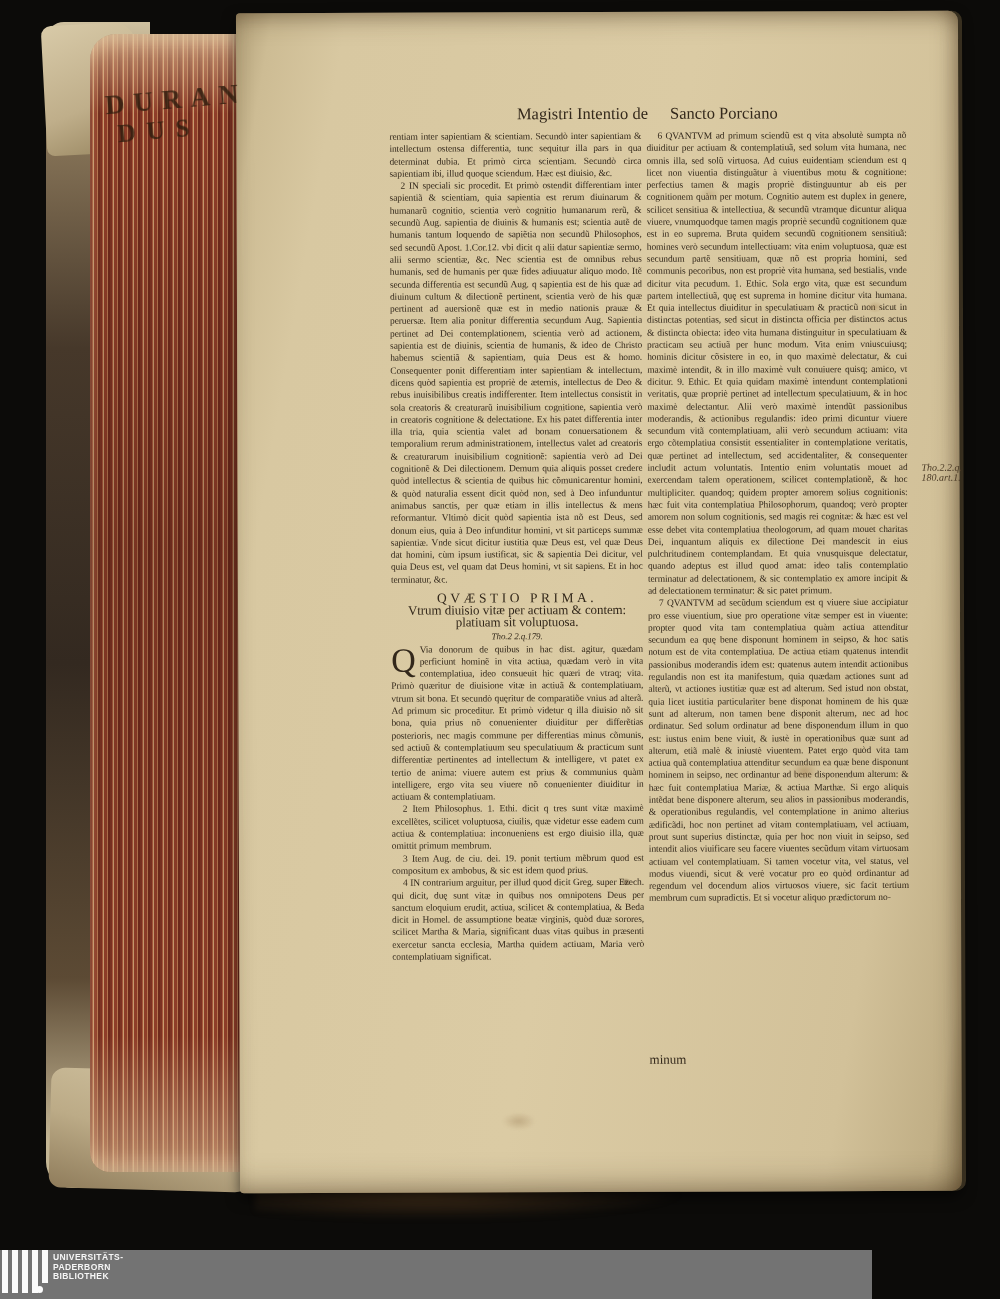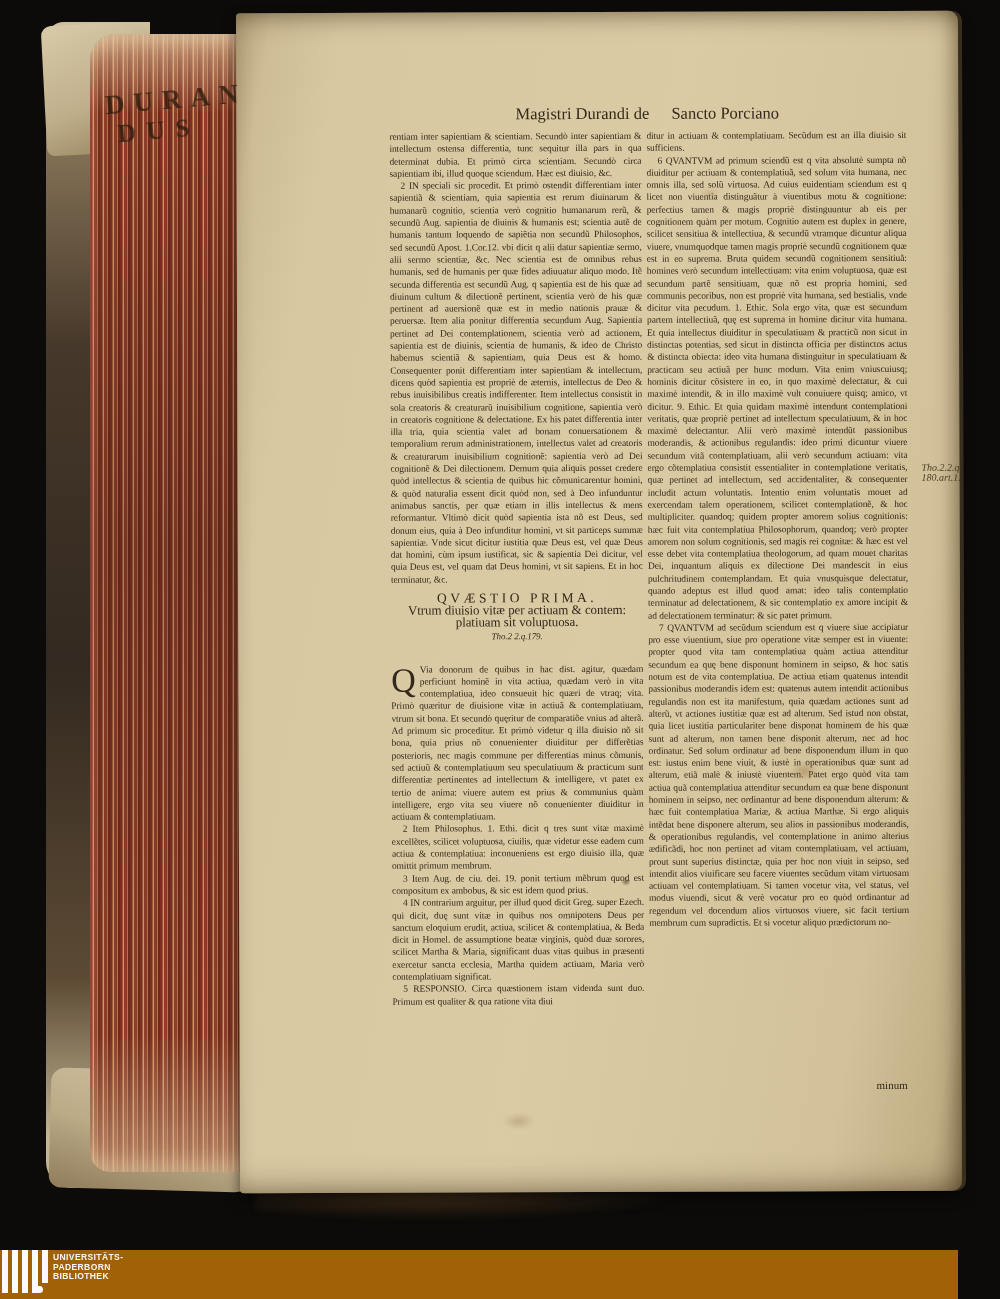--- a/index.html
+++ b/index.html
@@ -41,40 +41,40 @@
   
   .running-title{position:absolute;left:150px;top:92px;width:522px;display:flex;justify-content:center;gap:22px;
     font-size:16.5px;color:#33281b;white-space:nowrap;}
   .col{position:absolute;top:118px;height:940px;overflow:hidden;
     font-size:9.5px;line-height:12.3px;text-align:justify;color:#33281b;
     letter-spacing:-0.1px;word-spacing:0.2px;}
   .col-left{left:153px;width:252px;}
   .col-right{left:410px;width:260px;}
   .para{margin:0;}
   .para.ind{text-indent:11px;}
-  .qheading{margin:7px 0 20px;text-align:center;color:#33281b;}
+  .qheading{margin:7px 0 0;text-align:center;color:#33281b;}
   .qtitle{font-size:13.5px;letter-spacing:3.5px;}
   .qsub{font-size:13px;line-height:12px;}
   .qref{font-size:9px;font-style:italic;margin-top:2px;}
   .dcap{float:left;font-size:34px;line-height:29px;padding:2px 4px 0 0;}
   .marginal-note{position:absolute;left:684px;top:452px;width:38px;
     font-size:10px;line-height:9.5px;font-style:italic;color:#4a3a26;}
-  .catchword{position:absolute;left:410px;top:1068px;width:258px;text-align:right;
-    font-size:11px;color:#33281b;}
+  .catchword{position:absolute;left:410px;top:1040px;width:258px;text-align:left;
+    font-size:13px;color:#33281b;}
 
   
   .stain{position:absolute;border-radius:50%;}
   .s1{left:382px;top:866px;width:10px;height:8px;background:radial-gradient(rgba(60,40,20,.55),rgba(60,40,20,0) 70%);}
   .s2{left:552px;top:750px;width:28px;height:20px;background:radial-gradient(rgba(140,100,50,.4),rgba(140,100,50,0) 70%);filter:blur(1px);}
   .s3{left:630px;top:290px;width:16px;height:12px;background:radial-gradient(rgba(150,110,60,.32),rgba(150,110,60,0) 70%);}
   .s4{left:262px;top:1100px;width:34px;height:18px;background:radial-gradient(rgba(130,95,55,.28),rgba(130,95,55,0) 70%);filter:blur(1px);}
   .s5{left:462px;top:176px;width:22px;height:12px;background:radial-gradient(rgba(135,100,55,.22),rgba(135,100,55,0) 70%);}
 
   
-  .banner{position:absolute;left:0;top:1250px;width:958px;height:49px;background:#a16207;z-index:40;}
+  .banner{position:absolute;left:0;top:1250px;width:872px;height:49px;background:#737373;z-index:40;}
   .bars{position:absolute;left:2px;top:0;display:flex;gap:4px;}
   .bar{width:6px;height:43px;background:#fbfbfb;}
   .bar.short{height:33px;}
   .dot{position:absolute;left:36px;top:36px;width:7px;height:7px;border-radius:50%;background:#fbfbfb;}
   .wm-text{position:absolute;left:53px;top:3px;
     font-family:"Liberation Sans","DejaVu Sans",sans-serif;font-weight:bold;
     font-size:8.5px;line-height:9.5px;letter-spacing:0.4px;color:#f6f6f6;}
 </style>
 </head>
 <body>
@@ -87,42 +87,40 @@
   <div class="parchment-bottom"></div>
 
   <div class="inscription">
     <div class="l1">DURAN</div>
     <div class="l2">DUS</div>
   </div>
 
   <div class="page">
 
     <div class="running-title">
-      <span>Magistri Durandi de</span>
+      <span>Magistri Intentio de</span>
       <span>Sancto Porciano</span>
     </div>
 
     <div class="col col-left">
       <p class="para">rentiam inter sapientiam &amp; scientiam. Secundò inter sapientiam &amp; intellectum ostensa differentia, tunc sequitur illa pars in qua determinat dubia. Et primò circa scientiam. Secundò circa sapientiam ibi, illud quoque sciendum. Hæc est diuisio, &amp;c.</p>
       <p class="para ind">2 IN speciali sic procedit. Et primò ostendit differentiam inter sapientiã &amp; scientiam, quia sapientia est rerum diuinarum &amp; humanarũ cognitio, scientia verò cognitio humanarum rerũ, &amp; secundũ Aug. sapientia de diuinis &amp; humanis est; scientia autẽ de humanis tantum loquendo de sapiẽtia non secundũ Philosophos, sed secundũ Apost. 1.Cor.12. vbi dicit q alii datur sapientiæ sermo, alii sermo scientiæ, &amp;c. Nec scientia est de omnibus rebus humanis, sed de humanis per quæ fides adiuuatur aliquo modo. Itẽ secunda differentia est secundũ Aug. q sapientia est de his quæ ad diuinum cultum &amp; dilectionẽ pertinent, scientia verò de his quæ pertinent ad auersionẽ quæ est in medio nationis prauæ &amp; peruersæ. Item alia ponitur differentia secundum Aug. Sapientia pertinet ad Dei contemplationem, scientia verò ad actionem, sapientia est de diuinis, scientia de humanis, &amp; ideo de Christo habemus scientiã &amp; sapientiam, quia Deus est &amp; homo. Consequenter ponit differentiam inter sapientiam &amp; intellectum, dicens quòd sapientia est propriè de æternis, intellectus de Deo &amp; rebus inuisibilibus creatis indifferenter. Item intellectus consistit in sola creatoris &amp; creaturarũ inuisibilium cognitione, sapientia verò in creatoris cognitione &amp; delectatione. Ex his patet differentia inter illa tria, quia scientia valet ad bonam conuersationem &amp; temporalium rerum administrationem, intellectus valet ad creatoris &amp; creaturarum inuisibilium cognitionẽ: sapientia verò ad Dei cognitionẽ &amp; Dei dilectionem. Demum quia aliquis posset credere quòd intellectus &amp; scientia de quibus hic cõmunicarentur homini, &amp; quòd naturalia essent dicit quòd non, sed à Deo infunduntur animabus sanctis, per quæ etiam in illis intellectus &amp; mens reformantur. Vltimò dicit quòd sapientia ista nõ est Deus, sed donum eius, quia à Deo infunditur homini, vt sit particeps summæ sapientiæ. Vnde sicut dicitur iustitia quæ Deus est, vel quæ Deus dat homini, cùm ipsum iustificat, sic &amp; sapientia Dei dicitur, vel quia Deus est, vel quam dat Deus homini, vt sit sapiens. Et in hoc terminatur, &amp;c.</p>
       <div class="qheading">
         <div class="qtitle">QVÆSTIO PRIMA.</div>
         <div class="qsub">Vtrum diuisio vitæ per actiuam &amp; contem:</div>
         <div class="qsub">platiuam sit voluptuosa.</div>
         <div class="qref">Tho.2 2.q.179.</div>
       </div>
       <p class="para"><span class="dcap">Q</span><span>Via donorum de quibus in hac dist. agitur, quædam perficiunt hominẽ in vita actiua, quædam verò in vita contemplatiua, ideo consueuit hic quæri de vtraq; vita. Primò quæritur de diuisione vitæ in actiuã &amp; contemplatiuam, vtrum sit bona. Et secundò quęritur de comparatiõe vnius ad alterã. Ad primum sic proceditur. Et primò videtur q illa diuisio nõ sit bona, quia prius nõ conuenienter diuiditur per differẽtias posterioris, nec magis commune per differentias minus cõmunis, sed actiuũ &amp; contemplatiuum seu speculatiuum &amp; practicum sunt differentiæ pertinentes ad intellectum &amp; intelligere, vt patet ex tertio de anima: viuere autem est prius &amp; communius quàm intelligere, ergo vita seu viuere nõ conuenienter diuiditur in actiuam &amp; contemplatiuam.</span></p>
       <p class="para ind">2 Item Philosophus. 1. Ethi. dicit q tres sunt vitæ maximè excellẽtes, scilicet voluptuosa, ciuilis, quæ videtur esse eadem cum actiua &amp; contemplatiua: inconueniens est ergo diuisio illa, quæ omittit primum membrum.</p>
       <p class="para ind">3 Item Aug. de ciu. dei. 19. ponit tertium mẽbrum quod est compositum ex ambobus, &amp; sic est idem quod prius.</p>
       <p class="para ind">4 IN contrarium arguitur, per illud quod dicit Greg. super Ezech. qui dicit, duę sunt vitæ in quibus nos omnipotens Deus per sanctum eloquium erudit, actiua, scilicet &amp; contemplatiua, &amp; Beda dicit in Homel. de assumptione beatæ virginis, quòd duæ sorores, scilicet Martha &amp; Maria, significant duas vitas quibus in præsenti exercetur sancta ecclesia, Martha quidem actiuam, Maria verò contemplatiuam significat.</p>
-      <p class="para ind">5 RESPONSIO. Circa quæstionem istam videnda sunt duo. Primum est qualiter &amp; qua ratione vita diui</p>
     </div>
 
     <div class="col col-right">
-      <p class="para">ditur in actiuam &amp; contemplatiuam. Secũdum est an illa diuisio sit sufficiens.</p>
       <p class="para ind">6 QVANTVM ad primum sciendũ est q vita absolutè sumpta nõ diuiditur per actiuam &amp; contemplatiuã, sed solum vita humana, nec omnis illa, sed solũ virtuosa. Ad cuius euidentiam sciendum est q licet non viuentia distinguãtur à viuentibus motu &amp; cognitione: perfectius tamen &amp; magis propriè distinguuntur ab eis per cognitionem quàm per motum. Cognitio autem est duplex in genere, scilicet sensitiua &amp; intellectiua, &amp; secundũ vtramque dicuntur aliqua viuere, vnumquodque tamen magis propriè secundũ cognitionem quæ est in eo suprema. Bruta quidem secundũ cognitionem sensitiuã: homines verò secundum intellectiuam: vita enim voluptuosa, quæ est secundum partẽ sensitiuam, quæ nõ est propria homini, sed communis pecoribus, non est propriè vita humana, sed bestialis, vnde dicitur vita pecudum. 1. Ethic. Sola ergo vita, quæ est secundum partem intellectiuã, quę est suprema in homine dicitur vita humana. Et quia intellectus diuiditur in speculatiuam &amp; practicũ non sicut in distinctas potentias, sed sicut in distincta officia per distinctos actus &amp; distincta obiecta: ideo vita humana distinguitur in speculatiuam &amp; practicam seu actiuã per hunc modum. Vita enim vniuscuiusq; hominis dicitur cõsistere in eo, in quo maximè delectatur, &amp; cui maximè intendit, &amp; in illo maximè vult conuiuere quisq; amico, vt dicitur. 9. Ethic. Et quia quidam maximè intendunt contemplationi veritatis, quæ propriè pertinet ad intellectum speculatiuum, &amp; in hoc maximè delectantur. Alii verò maximè intendũt passionibus moderandis, &amp; actionibus regulandis: ideo primi dicuntur viuere secundum vitã contemplatiuam, alii verò secundum actiuam: vita ergo cõtemplatiua consistit essentialiter in contemplatione veritatis, quæ pertinet ad intellectum, sed accidentaliter, &amp; consequenter includit actum voluntatis. Intentio enim voluntatis mouet ad exercendam talem operationem, scilicet contemplationẽ, &amp; hoc multipliciter. quandoq; quidem propter amorem solius cognitionis: hæc fuit vita contemplatiua Philosophorum, quandoq; verò propter amorem non solum cognitionis, sed magis rei cognitæ: &amp; hæc est vel esse debet vita contemplatiua theologorum, ad quam mouet charitas Dei, inquantum aliquis ex dilectione Dei mandescit in eius pulchritudinem contemplandam. Et quia vnusquisque delectatur, quando adeptus est illud quod amat: ideo talis contemplatio terminatur ad delectationem, &amp; sic contemplatio ex amore incipit &amp; ad delectationem terminatur: &amp; sic patet primum.</p>
       <p class="para ind">7 QVANTVM ad secũdum sciendum est q viuere siue accipiatur pro esse viuentium, siue pro operatione vitæ semper est in viuente: propter quod vita tam contemplatiua quàm actiua attenditur secundum ea quę bene disponunt hominem in seipso, &amp; hoc satis notum est de vita contemplatiua. De actiua etiam quatenus intendit passionibus moderandis idem est: quatenus autem intendit actionibus regulandis non est ita manifestum, quia quædam actiones sunt ad alterũ, vt actiones iustitiæ quæ est ad alterum. Sed istud non obstat, quia licet iustitia particulariter bene disponat hominem de his quæ sunt ad alterum, non tamen bene disponit alterum, nec ad hoc ordinatur. Sed solum ordinatur ad bene disponendum illum in quo est: iustus enim bene viuit, &amp; iustè in operationibus quæ sunt ad alterum, etiã malè &amp; iniustè viuentem. Patet ergo quòd vita tam actiua quã contemplatiua attenditur secundum ea quæ bene disponunt hominem in seipso, nec ordinantur ad bene disponendum alterum: &amp; hæc fuit contemplatiua Mariæ, &amp; actiua Marthæ. Si ergo aliquis intẽdat bene disponere alterum, seu alios in passionibus moderandis, &amp; operationibus regulandis, vel contemplatione in animo alterius ædificãdi, hoc non pertinet ad vitam contemplatiuam, vel actiuam, prout sunt superius distinctæ, quia per hoc non viuit in seipso, sed intendit alios viuificare seu facere viuentes secũdum vitam virtuosam actiuam vel contemplatiuam. Si tamen vocetur vita, vel status, vel modus viuendi, sicut &amp; verè vocatur pro eo quòd ordinantur ad regendum vel docendum alios virtuosos viuere, sic facit tertium membrum cum supradictis. Et si vocetur aliquo prædictorum no-</p>
     </div>
 
     <div class="marginal-note">
       <div>Tho.2.2.q.</div>
       <div>180.art.1.</div>
     </div>
 
     <div class="catchword">minum</div>

